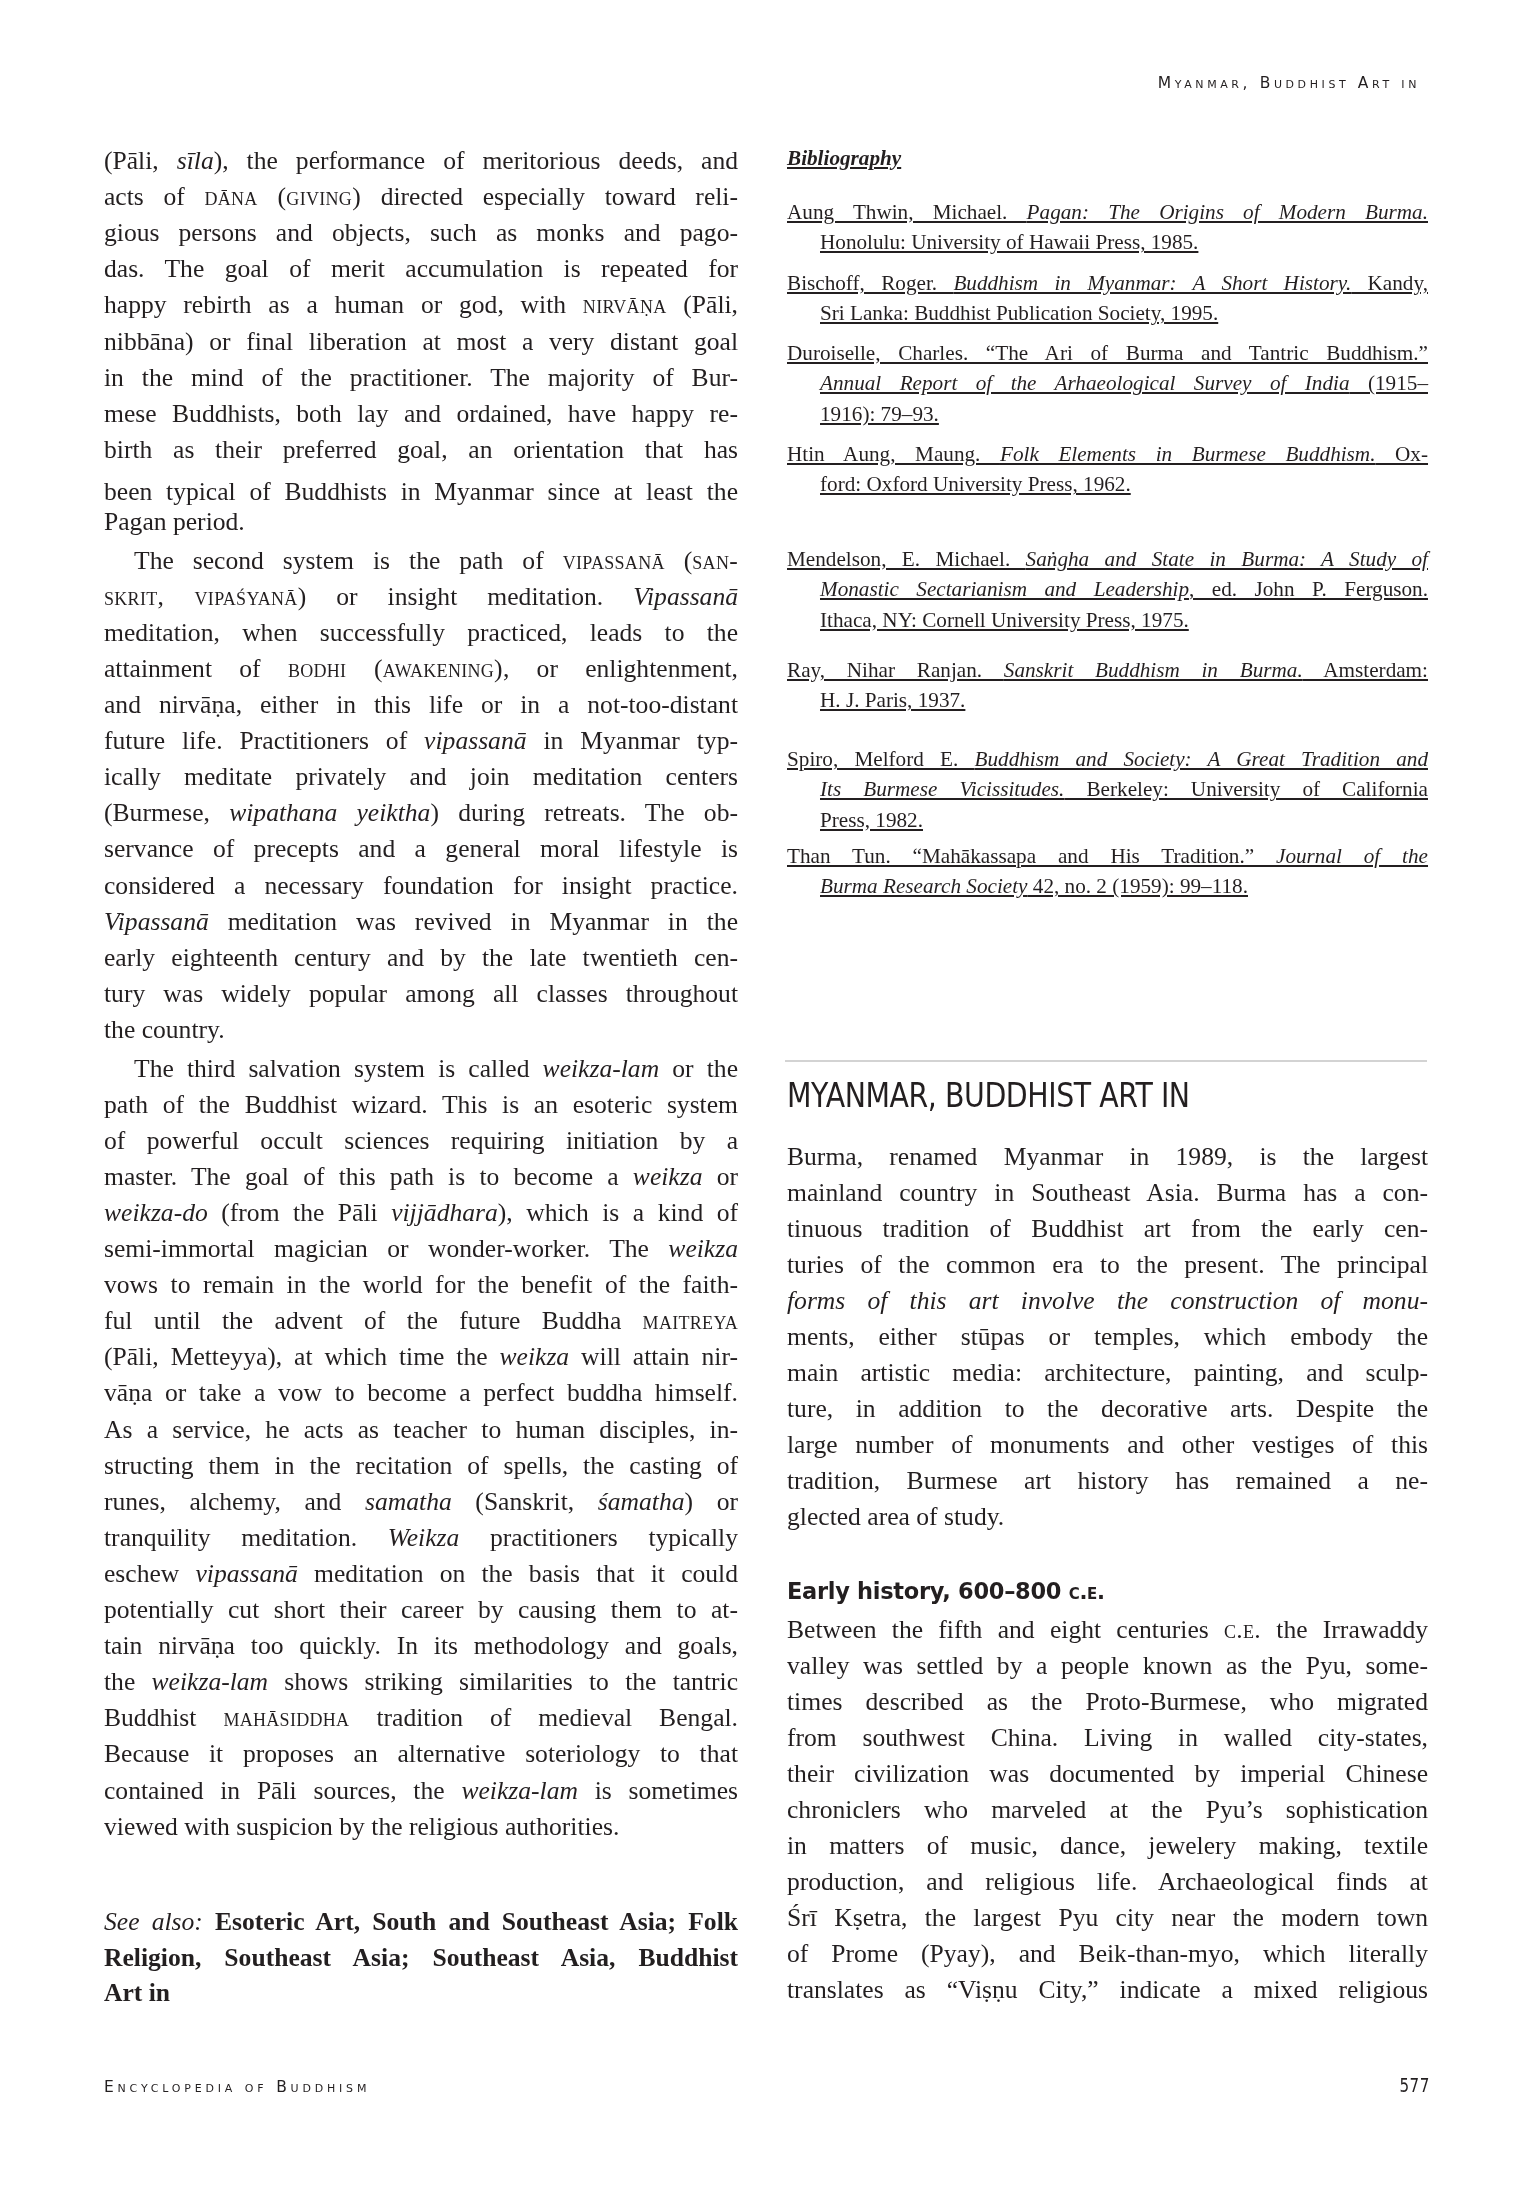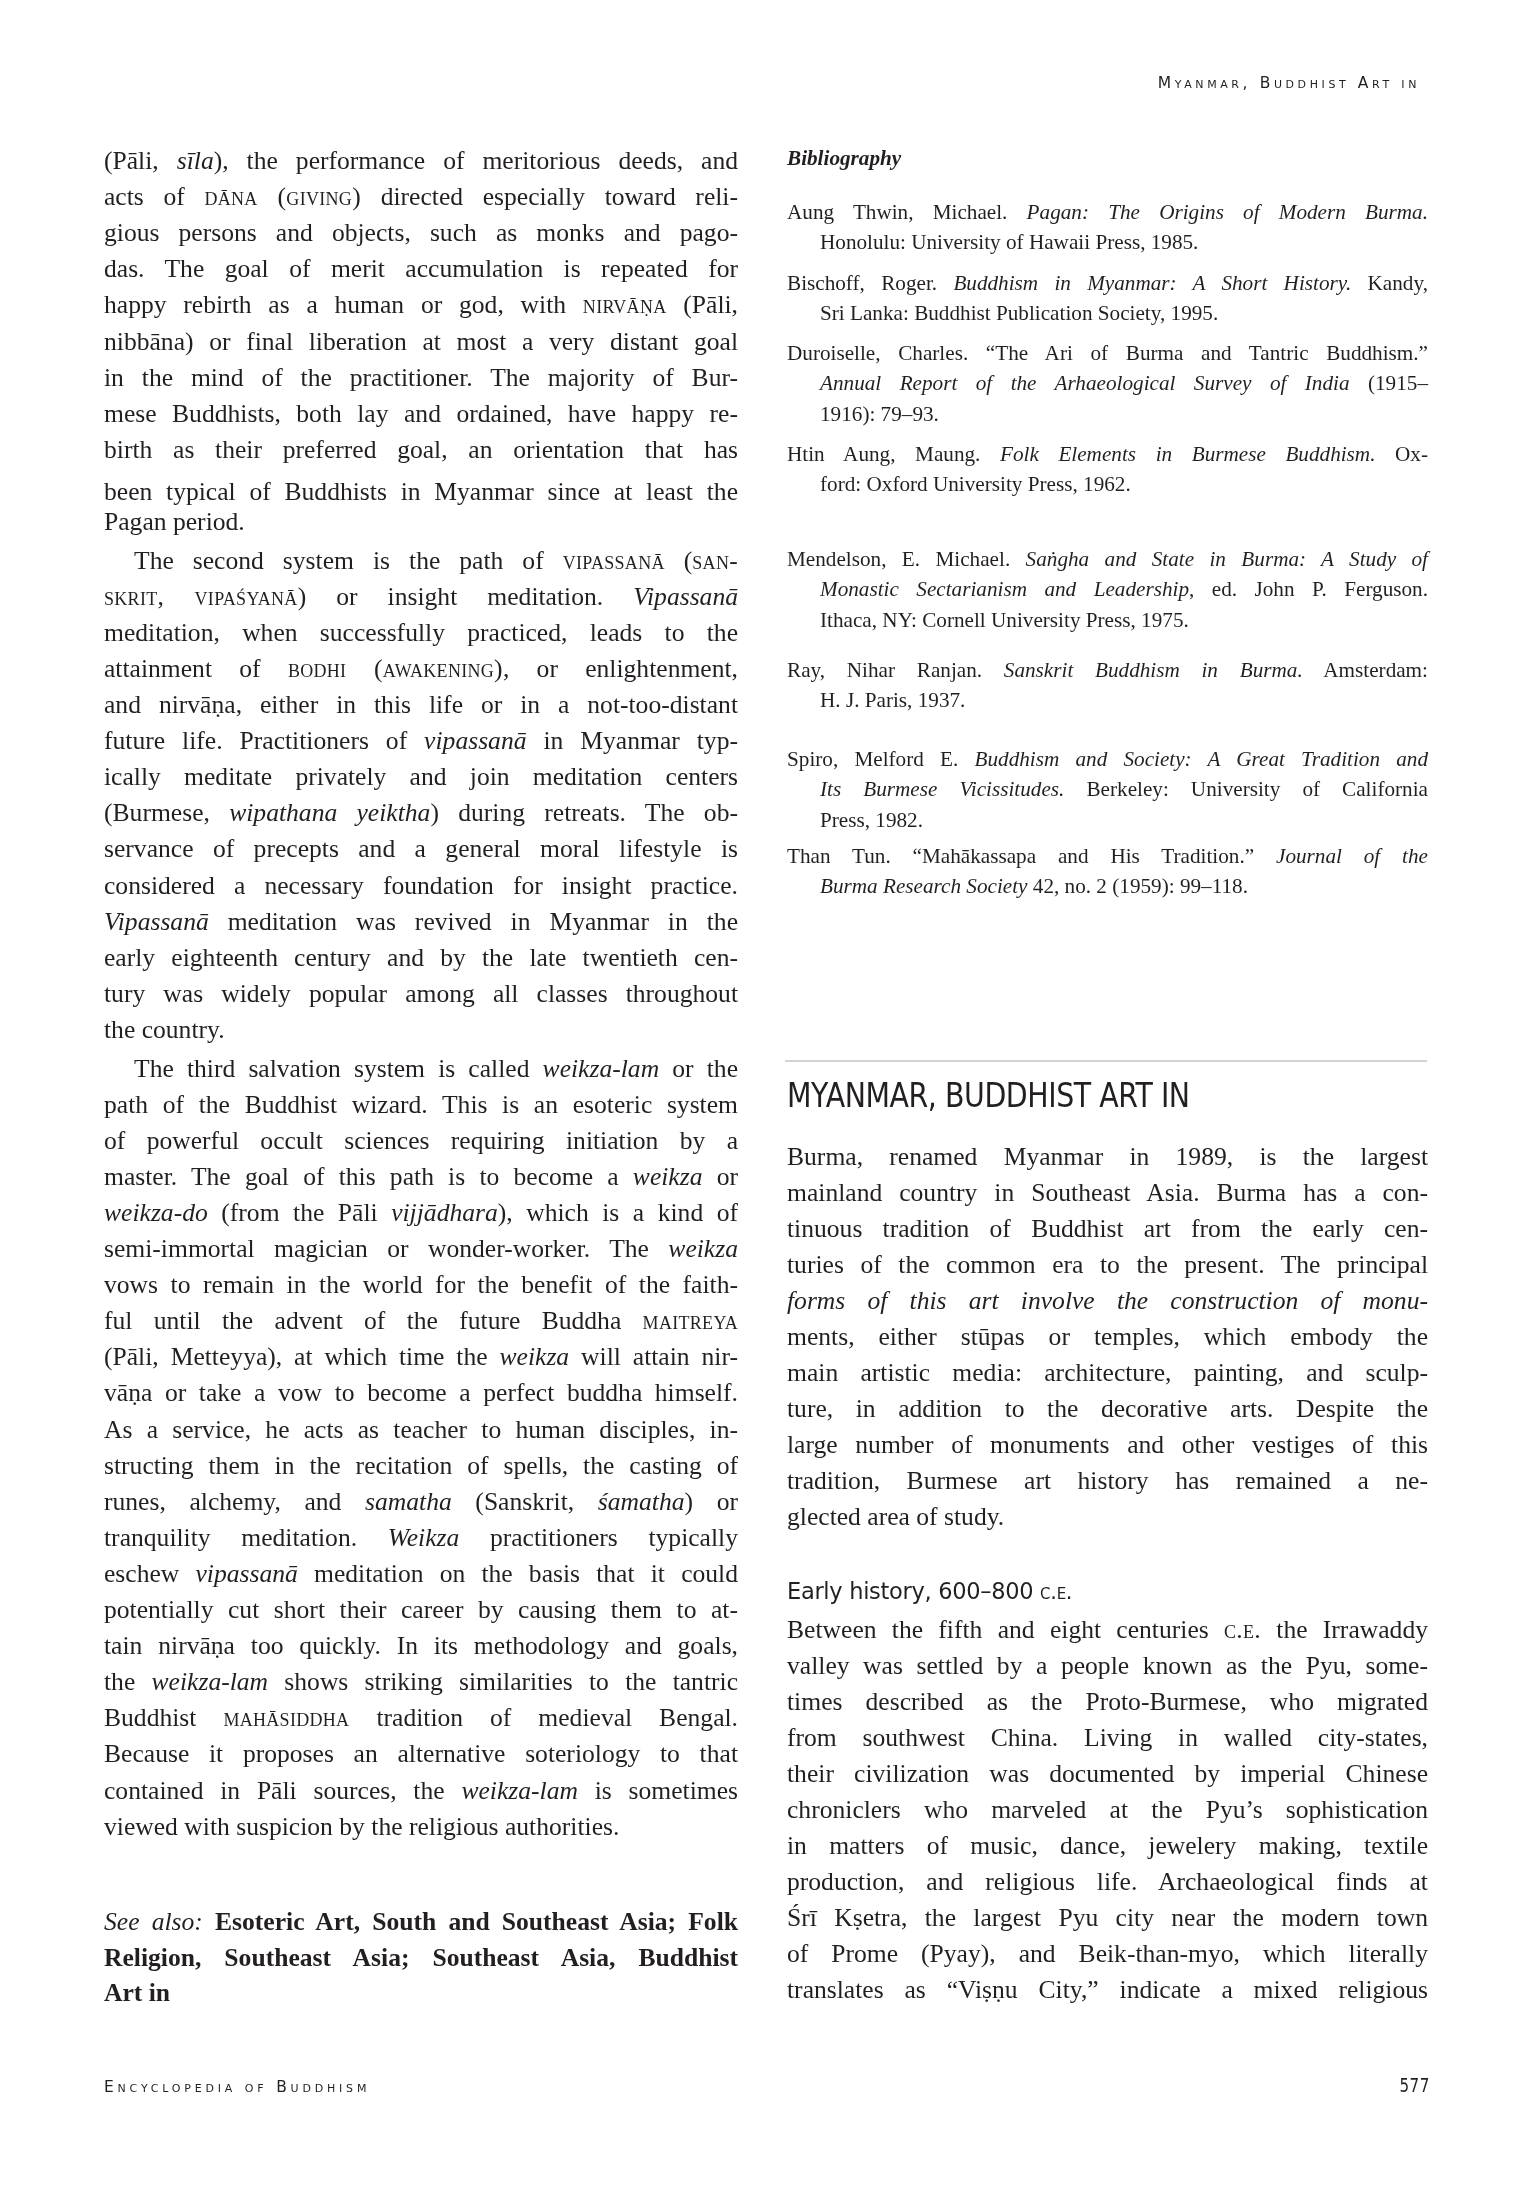--- a/index.html
+++ b/index.html
@@ -13,35 +13,35 @@
   .col { position: absolute; top: 0; }
   .col-left { left: 104px; width: 634px; }
   .col-right { left: 787px; width: 641px; }
   .line {
     position: absolute; left: 0; white-space: nowrap;
     font-family: "Liberation Serif", serif; font-size: 25.6px; color: #231f20;
     line-height: 1;
   }
   .line.just { text-align: justify; text-align-last: justify; }
   .line.indent { padding-left: 30px; box-sizing: border-box; }
-  .bib .line { font-size: 21.2px; }
+  .bib .line { font-size: 21.2px; text-decoration: underline; }
   .bib .line.hang { padding-left: 33px; box-sizing: border-box; }
   .i { font-style: italic; }
   .b { font-weight: bold; }
   .sc { font-variant: small-caps; text-transform: lowercase; letter-spacing: 0.3px; }
   .bib-heading { font-style: italic; font-weight: bold; font-size: 21.5px; }
   .author-sig { font-variant: small-caps; font-size: 23px; letter-spacing: 0.6px; }
   .divider { position: absolute; left: 785px; top: 1060px; width: 642px; height: 2px; background: #d3d3d3; }
   .entry-title {
     position: absolute; left: 787px; top: 1076px;
     font-family: "DejaVu Sans", sans-serif; font-size: 33px; font-weight: normal;
     letter-spacing: -0.5px; color: #231f20; white-space: nowrap; transform: scaleX(0.86); transform-origin: left top;
   }
   .subhead {
-    font-family: "DejaVu Sans", sans-serif !important; font-weight: normal; font-size: 22.5px !important;
+    font-family: "DejaVu Sans", sans-serif !important; font-weight: bold; font-size: 22.5px !important;
     letter-spacing: -0.3px;
   }
   .subhead .sc2 { font-variant: small-caps; text-transform: lowercase; font-size: 21px; }
   .footer-left {
     position: absolute; left: 104px; top: 2078px;
     font-family: "DejaVu Sans", sans-serif; font-size: 15.5px; letter-spacing: 3.8px;
     font-variant: small-caps; color: #231f20; white-space: nowrap;
   }
   .footer-right {
     position: absolute; right: 92px; top: 2074px;

